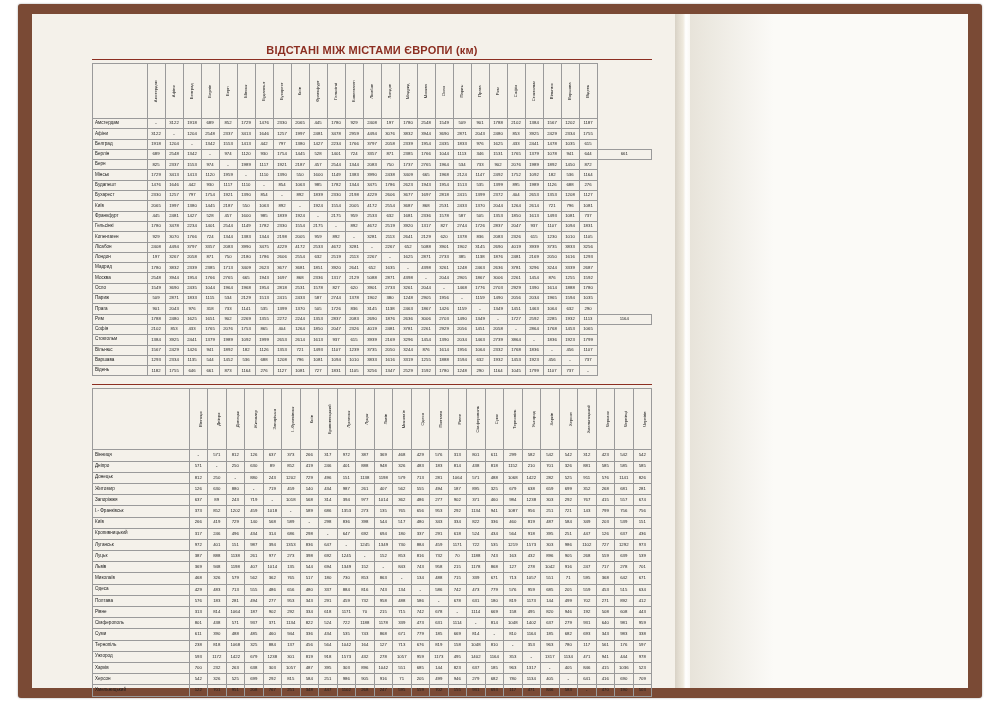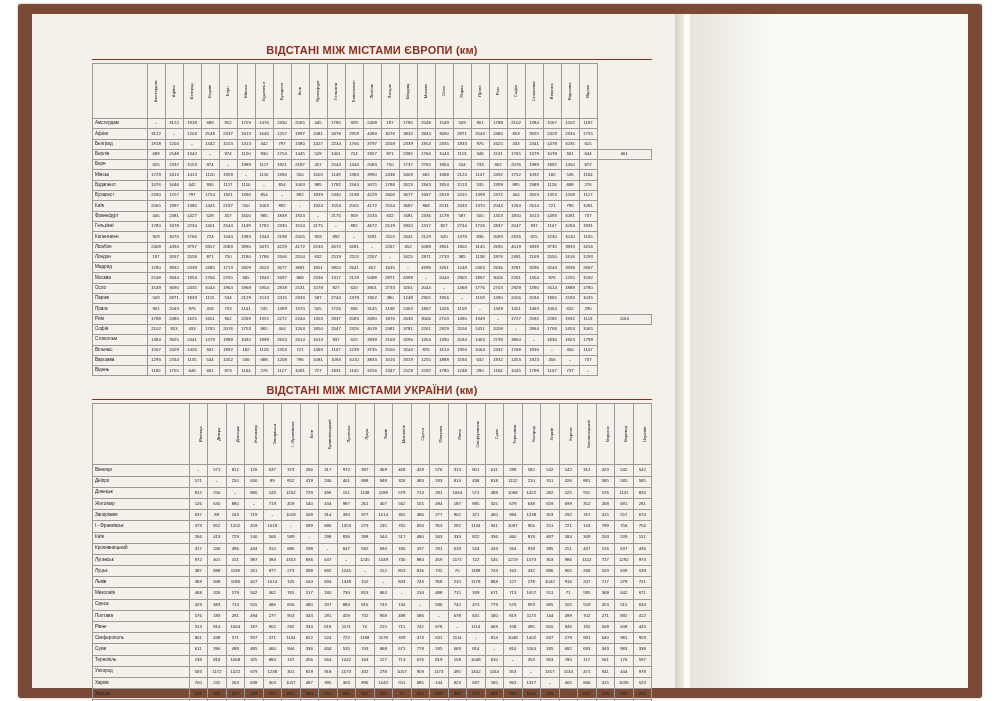--- a/index.html
+++ b/index.html
@@ -927,24 +927,20 @@
                 <td class="cell">1799</td>
                 <td class="cell">1107</td>
                 <td class="cell">737</td>
                 <td class="cell">-</td>
               </tr>
             </tbody>
         </table>
       </div>
 
       <div class="block block2">
-        <div class="title">
-          <span>ВІДСТАНІ МІЖ МІСТАМИ УКРАЇНИ</span>
-          <span class="unit">(км)</span>
-        </div>
         <div class="rule"></div>
         <table class="dist ukr" id="table-ukraine">
           <thead>
             <tr>
                 <th class="corner"></th>
                 <th class="vert">
                   <span>Вінниця</span>
                 </th>
                 <th class="vert">
                   <span>Дніпро</span>

